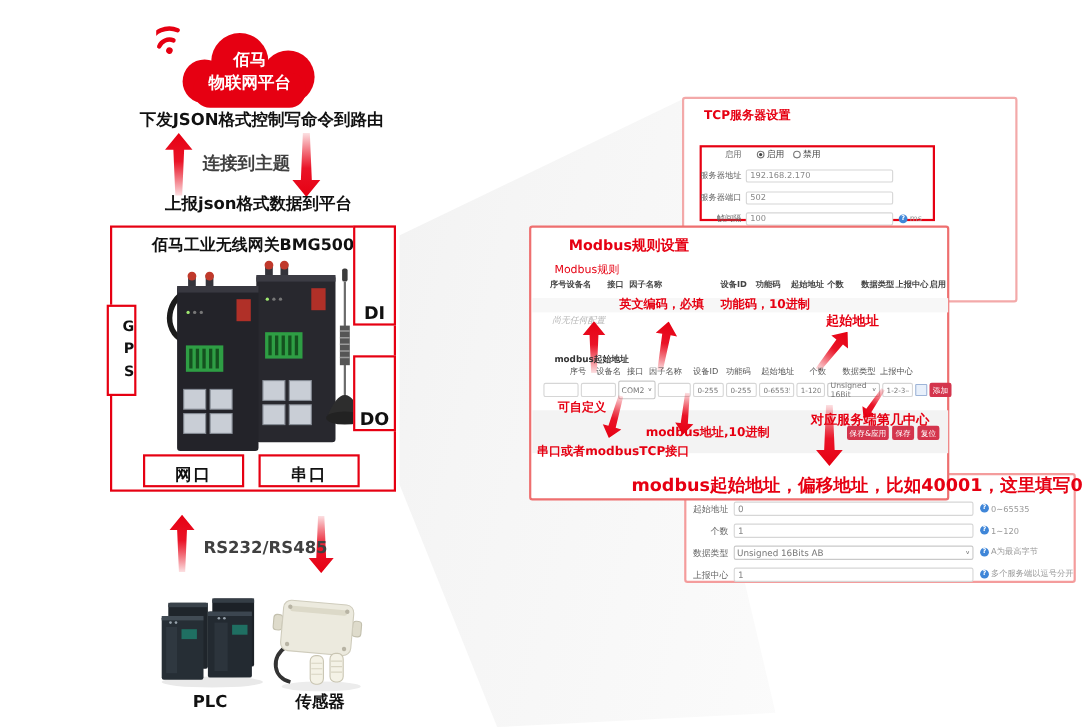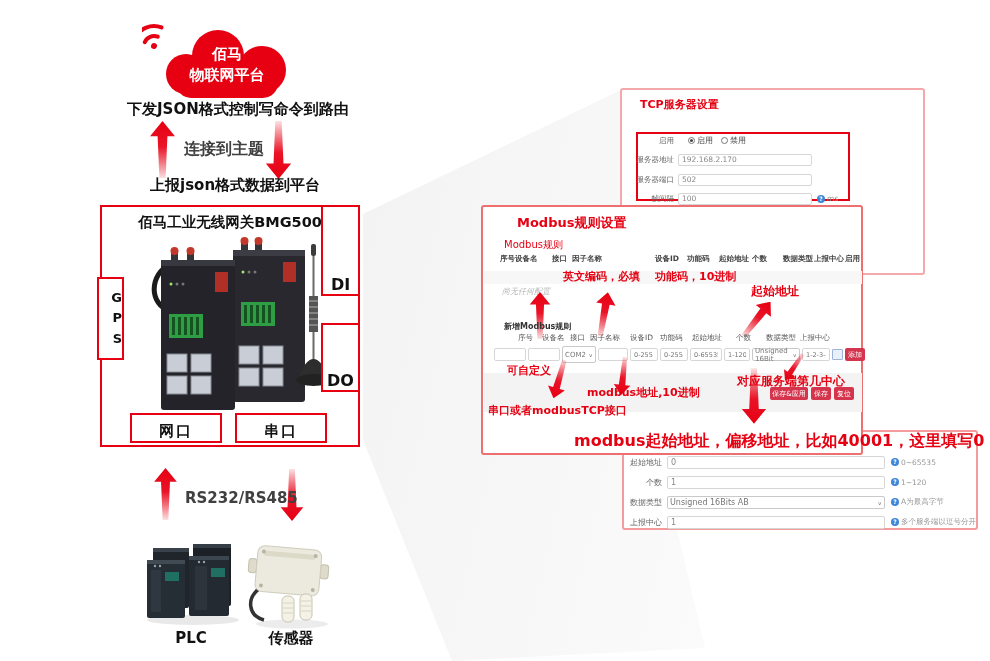--- a/index.html
+++ b/index.html
@@ -324,21 +324,21 @@
     <svg class="arr" style="left:44px;top:85px;" width="26" height="47" viewBox="0 0 30 64">
         <polygon fill="url(#gradFade)" points="15,0 29,17 20.5,17 18.5,64 11.5,64 9.5,17 1,17"></polygon>
       </svg>
     <svg class="arr" style="left:108px;top:85px;transform:rotate(10deg);" width="26" height="45" viewBox="0 0 30 64">
         <polygon fill="url(#gradFade)" points="15,0 29,17 20.5,17 18.5,64 11.5,64 9.5,17 1,17"></polygon>
       </svg>
     <svg class="arr" style="left:262px;top:90px;transform:rotate(38deg);" width="24" height="44" viewBox="0 0 30 64">
         <polygon fill="url(#gradFade)" points="15,0 29,17 20.5,17 18.5,64 11.5,64 9.5,17 1,17"></polygon>
       </svg>
 
-    <div class="p-title" style="left:21px;top:114px;font-size:8px;color:#333;">新增Modbus规则</div>
+    <div class="p-title" style="left:21px;top:114px;font-size:8px;color:#333;">modbus起始地址</div>
 
     <span class="th2" style="left:35px;top:126px;">序号</span>
     <span class="th2" style="left:59px;top:126px;">设备名</span>
     <span class="th2" style="left:87px;top:126px;">接口</span>
     <span class="th2" style="left:107px;top:126px;">因子名称</span>
     <span class="th2" style="left:147px;top:126px;">设备ID</span>
     <span class="th2" style="left:177px;top:126px;">功能码</span>
     <span class="th2" style="left:209px;top:126px;">起始地址</span>
     <span class="th2" style="left:253px;top:126px;">个数</span>
     <span class="th2" style="left:283px;top:126px;">数据类型</span>

